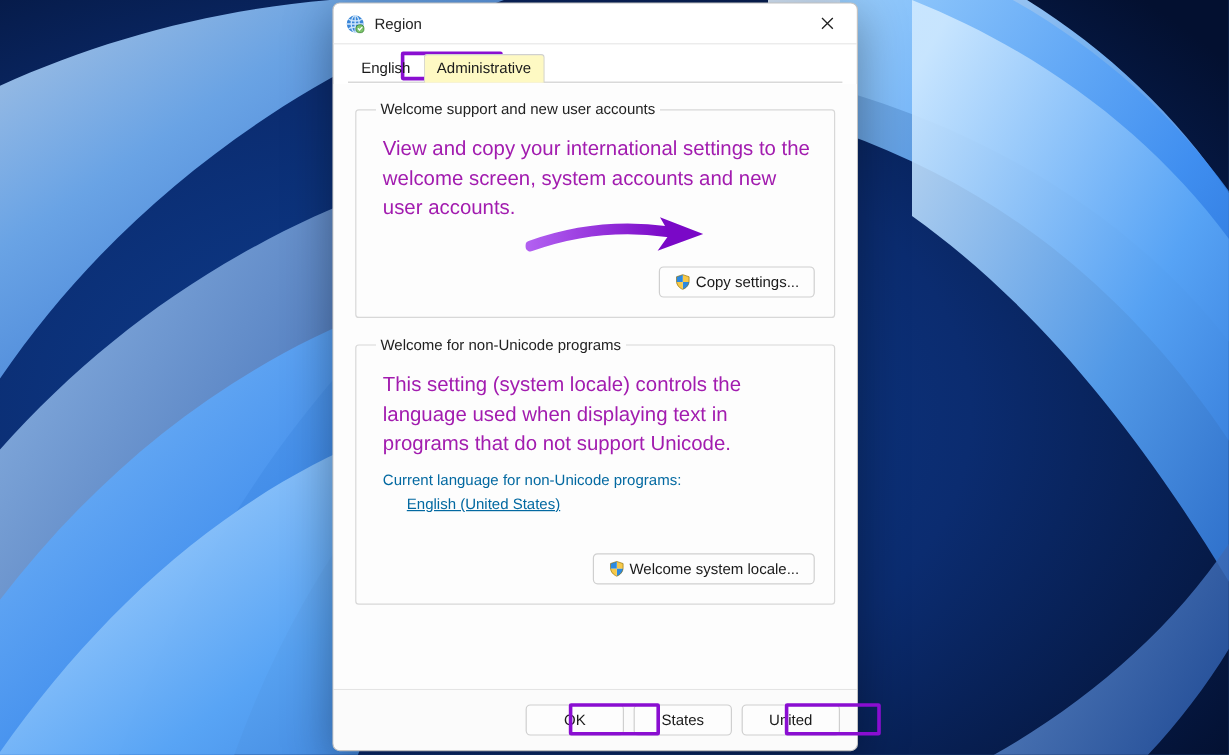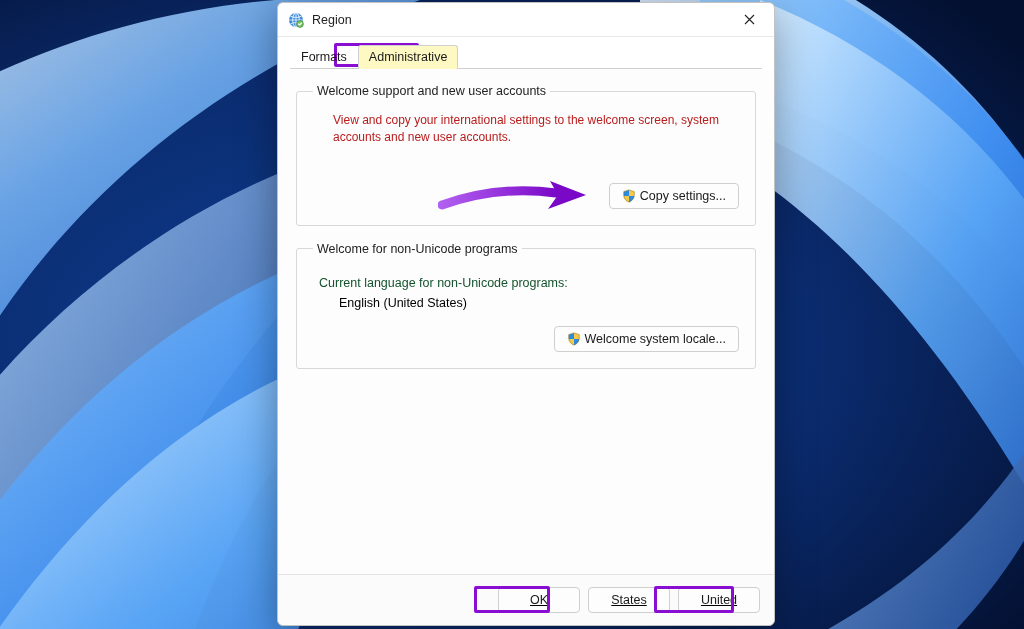--- a/index.html
+++ b/index.html
@@ -15,21 +15,21 @@
   .wallpaper {
     position: absolute;
     inset: 0;
   }
   .wallpaper svg { width: 100%; height: 100%; display: block; }
 
   .window {
     position: absolute;
     left: 277px;
     top: 2px;
-    width: 498px;
+    width: 438px;
     height: 624px;
     background: #ffffff;
     border: 1px solid #c2c2c2;
     border-radius: 6px;
     box-shadow: 0 10px 40px rgba(0,0,0,0.35);
     display: flex;
     flex-direction: column;
   }
   .titlebar {
     height: 34px;
@@ -106,24 +106,24 @@
     border-radius: 3px;
     padding: 10px 16px 16px;
     margin: 0 0 16px 0;
   }
   fieldset.group legend {
     font-size: 12.5px;
     color: #222;
     padding: 0 4px;
   }
   .desc {
-    font-size: 12px;
-    color: #b91c1c;
+    font-size: 17px;
+    color: #a21caf;
     line-height: 1.45;
-    margin: 4px 0 10px 20px;
+    margin: 4px 0 10px 6px;
   }
   .btn-row {
     display: flex;
     justify-content: flex-end;
     padding-top: 26px;
     position: relative;
   }
   .btn {
     font-size: 12.5px;
     color: #1a1a1a;
@@ -137,44 +137,44 @@
     gap: 4px;
     min-width: 74px;
     justify-content: center;
   }
   .shield {
     width: 14px; height: 14px;
     display: inline-block;
   }
   .curlang {
     font-size: 12.5px;
-    color: #14532d;
+    color: #0369a1;
     margin: 10px 0 6px 6px;
   }
   .langval {
     font-size: 12.5px;
-    color: #000000;
-    margin: 4px 0 10px 26px;
+    color: #0369a1;
+    margin: 4px 0 28px 26px;
+    text-decoration: underline;
   }
   .btn-row2 {
     display: flex;
     justify-content: flex-end;
     padding-top: 6px;
   }
 
   .footer {
     border-top: 1px solid #e4e4e4;
     padding: 12px 14px;
     display: flex;
     justify-content: flex-end;
     gap: 8px;
     background: #fbfbfb;
     border-bottom-left-radius: 6px;
     border-bottom-right-radius: 6px;
-    text-decoration: underline;
   }
   .footer .btn { min-width: 82px; padding: 5px 10px; }
 
   
   .hl{
     position:absolute;
     border:3px solid #8a0ed1;
     border-radius:2px;
     pointer-events:none;
   }
@@ -242,21 +242,21 @@
     </span>
     <span class="title">Region</span>
     <div class="close">
       <svg width="11" height="11" viewBox="0 0 11 11">
         <path d="M1 1 L10 10 M10 1 L1 10" stroke="currentColor" stroke-width="1.1"></path>
       </svg>
     </div>
   </div>
 
   <div class="tabs">
-    <div class="tab">Formats</div>
+    <div class="tab">English</div>
     <div class="tab active">Administrative</div>
   </div>
   <div class="tabbar-line"></div>
 
   <div class="content">
 
     <fieldset class="group">
       <legend>Welcome support and new user accounts</legend>
       <div class="desc">View and copy your international settings to the welcome screen, system accounts and new user accounts.</div>
       <div class="btn-row">
@@ -271,20 +271,21 @@
               <path d="M8 1 L14 3 V7 C14 11 11 14 8 15 C5 14 2 11 2 7 V3 Z" fill="none" stroke="#8a6a00" stroke-width="0.6"></path>
             </svg>
           </span>
           <span>Copy settings...</span>
         </button>
       </div>
     </fieldset>
 
     <fieldset class="group">
       <legend>Welcome for non-Unicode programs</legend>
+      <div class="desc">This setting (system locale) controls the language used when displaying text in programs that do not support Unicode.</div>
       <div class="curlang">Current language for non-Unicode programs:</div>
       <div class="langval">English (United States)</div>
       <div class="btn-row2">
         <button class="btn">
           <span class="shield">
             <svg viewBox="0 0 16 16">
               <path d="M8 1 L14 3 V7 C14 11 11 14 8 15 C5 14 2 11 2 7 V3 Z" fill="#fff"></path>
               <path d="M8 1 L14 3 V8 H8 Z" fill="#f7c948"></path>
               <path d="M8 1 L2 3 V8 H8 Z" fill="#2b8ae2"></path>
               <path d="M8 15 C11 14 14 11 14 8 H8 Z" fill="#2b8ae2"></path>

